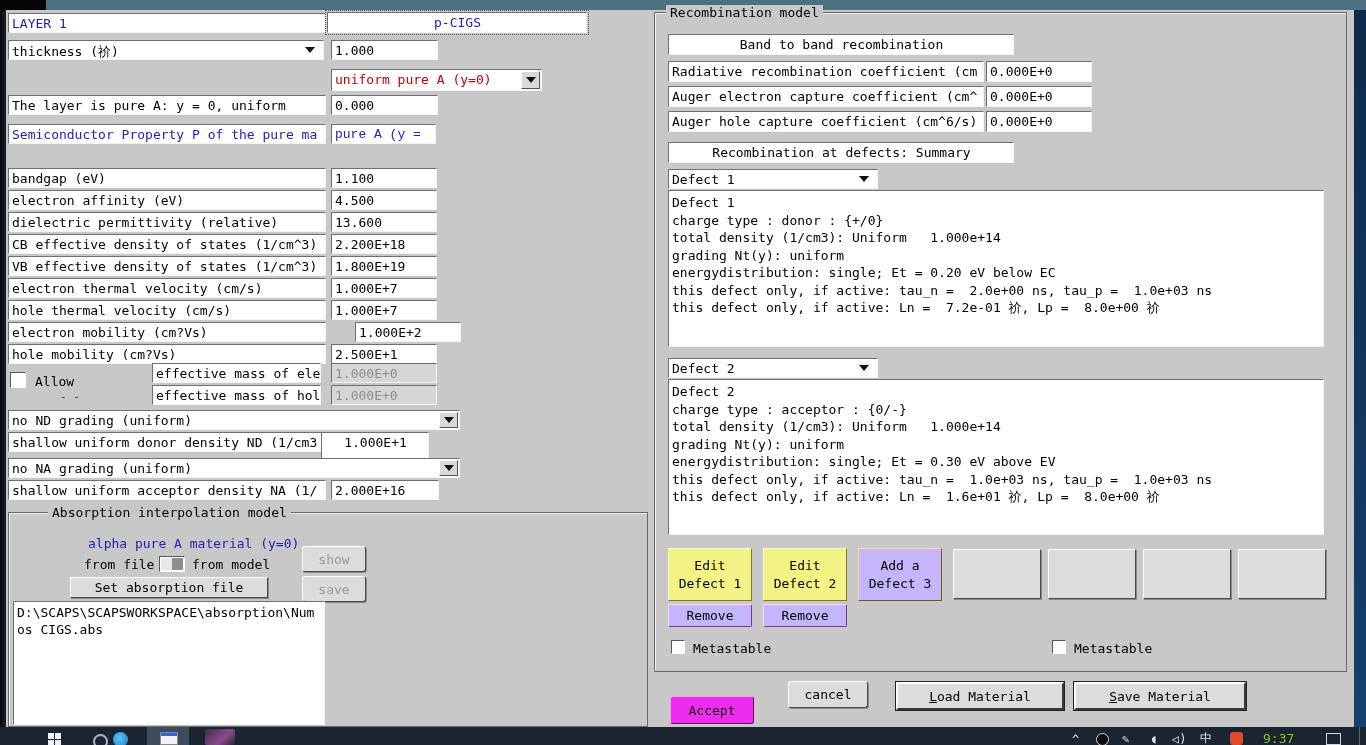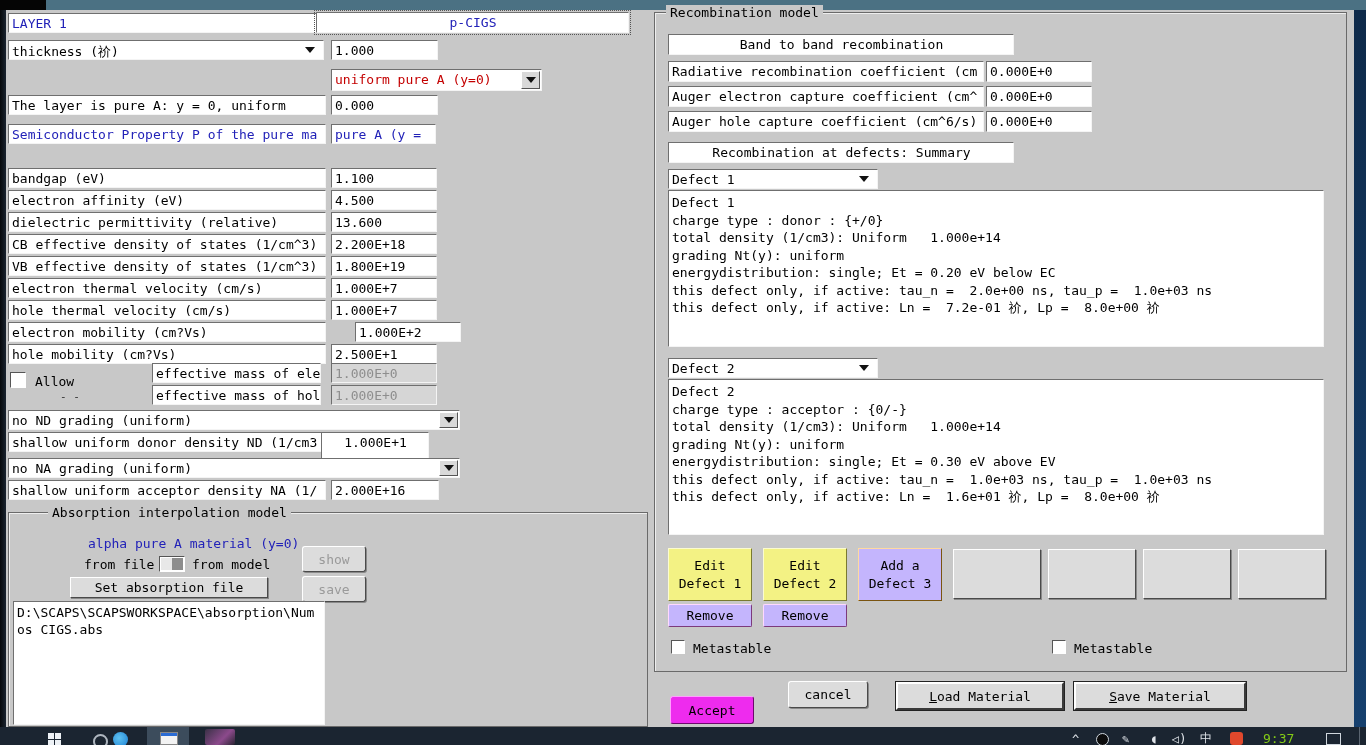--- a/index.html
+++ b/index.html
@@ -57,40 +57,40 @@
 
   <div class="abs titlebar" style="left:0;top:0;width:1366px;height:10px;"></div>
   <div class="abs titlebar-black" style="left:0;top:0;width:46px;height:10px;"></div>
 
   <div class="abs edge-left" style="left:0;top:10px;width:6px;height:717px;"></div>
   <div class="abs edge-right" style="left:1354px;top:10px;width:12px;height:717px;"></div>
 
   <div class="abs winbg" style="left:6px;top:10px;width:1348px;height:717px;"></div>
 
   <div class="abs s blue" style="left:8px;top:13px;width:318px;height:20px;">LAYER 1</div>
-  <div class="abs s blue center dotted" style="left:316px;top:12px;width:313px;height:21px;">p-CIGS</div>
+  <div class="abs s blue center dotted" style="left:327px;top:12px;width:260px;height:21px;">p-CIGS</div>
 
   <div class="abs s" style="left:8px;top:40px;width:316px;height:20px;">
     <span>thickness (祄)</span>
     <span class="tri" style="position:absolute;right:8px;top:6px;"></span>
   </div>
   <div class="abs s" style="left:331px;top:40px;width:107px;height:20px;">1.000</div>
 
   <div class="abs s red" style="left:331px;top:69px;width:211px;height:22px;">
     <span>uniform pure A (y=0)</span>
     <span class="arrowbox">
         <span class="tri"></span>
       </span>
   </div>
 
   <div class="abs s" style="left:8px;top:95px;width:318px;height:20px;">The layer is pure A: y = 0, uniform</div>
   <div class="abs s" style="left:331px;top:95px;width:107px;height:20px;">0.000</div>
 
   <div class="abs s blue" style="left:8px;top:124px;width:318px;height:20px;">Semiconductor Property P of the pure ma</div>
-  <div class="abs s blue" style="left:331px;top:124px;width:105px;height:20px;">pure A (y = </div>
+  <div class="abs s blue" style="left:331px;top:124px;width:105px;height:20px;font-family:Liberation Mono, monospace;">pure A (y = </div>
 
   <div class="abs s" style="left:8px;top:168px;width:318px;height:20px;">bandgap (eV)</div>
   <div class="abs s" style="left:331px;top:168px;width:106px;height:20px;">1.100</div>
   <div class="abs s" style="left:8px;top:190px;width:318px;height:20px;">electron affinity (eV)</div>
   <div class="abs s" style="left:331px;top:190px;width:106px;height:20px;">4.500</div>
   <div class="abs s" style="left:8px;top:212px;width:318px;height:20px;">dielectric permittivity (relative)</div>
   <div class="abs s" style="left:331px;top:212px;width:106px;height:20px;">13.600</div>
   <div class="abs s" style="left:8px;top:234px;width:318px;height:20px;">CB effective density of states (1/cm^3)</div>
   <div class="abs s" style="left:331px;top:234px;width:106px;height:20px;">2.200E+18</div>
   <div class="abs s" style="left:8px;top:256px;width:318px;height:20px;">VB effective density of states (1/cm^3)</div>

